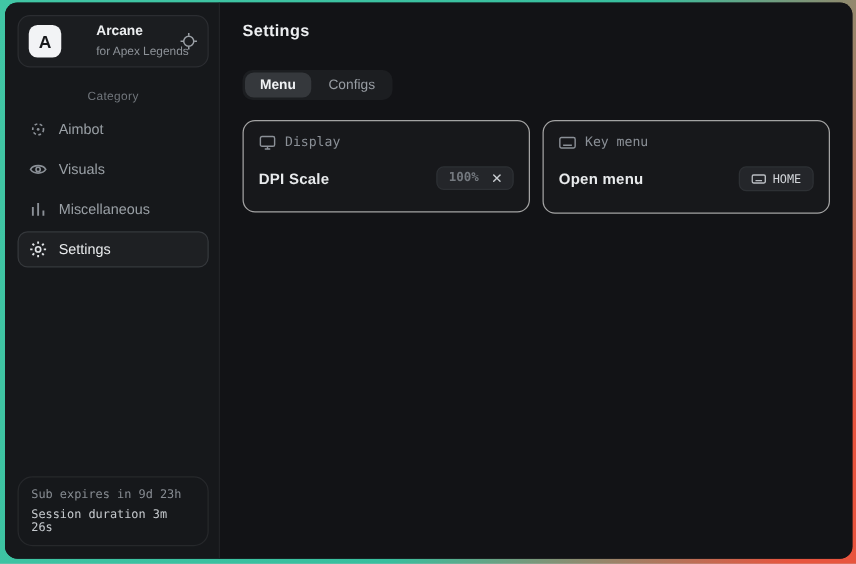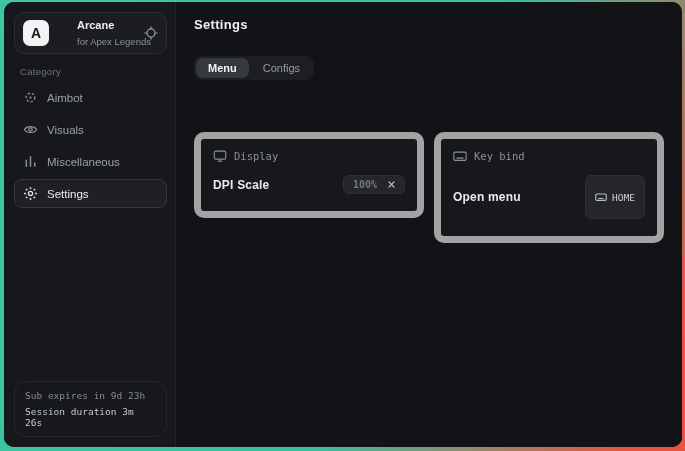--- a/index.html
+++ b/index.html
@@ -25,21 +25,21 @@
   .logo {
     width:26px; height:26px; background:#f2f3f5; border-radius:7px;
     display:flex; align-items:center; justify-content:center;
     color:#17181b; font-weight:bold; font-size:14px; flex:none;
   }
   .brand-text { display:flex; flex-direction:column; gap:5px; min-width:0;margin-left:20px; }
   .brand-name { font-size:11px; font-weight:bold; color:#eceef0; }
   .brand-sub  { font-size:9.5px; color:#8d9298; white-space:nowrap; }
   .brand-icon { margin-left:auto; color:#9ba0a6; display:flex; flex:none; }
   .category {
-    margin:12px 6px 6px; font-size:9.5px; color:#71767c; letter-spacing:.3px;
+    margin:18px 6px 6px; font-size:9.5px; color:#71767c; letter-spacing:.3px;text-align:center;
   }
   .nav { display:flex; flex-direction:column; gap:3px; }
   .nav-item {
     display:flex; align-items:center; gap:9px; padding:6px 8px;
     border-radius:8px; border:1px solid transparent;
     color:#9aa0a6; font-size:11.5px; cursor:pointer;
   }
   .nav-item .ic { display:flex; color:#8b9097; }
   .nav-item.selected {
     color:#e9ebed; background:#1e2023; border-color:#35383c;
@@ -58,23 +58,22 @@
   .tabs {
     margin-top:24px; display:inline-flex; background:#1c1e21;
     border-radius:8px; padding:2px; gap:2px;
   }
   .tab {
     padding:4px 12px; font-size:11px; color:#989da3; border-radius:7px; cursor:pointer;
   }
   .tab.active { background:#35383c; color:#f0f2f4; font-weight:bold; }
   .cards { margin-top:16px; display:flex; gap:10px; align-items:flex-start; }
   .card {
-    flex:1; background:#17181b; border:7px solid #a3a3a3; border-radius:10px;
+    flex:1; background:#17181b; border:1px solid #a3a3a3; border-radius:10px;
     padding:10px 12px 12px;
-    margin-top:36px;
   }
   .card-head {
     display:flex; align-items:center; gap:7px; color:#8b9097;
     font-family:"DejaVu Sans Mono", monospace; font-size:10.5px; margin-bottom:6px;
   }
   .row {
     display:flex; align-items:center; justify-content:space-between;
     padding:6px 0 5px;
   }
   .row-label { font-size:12px; font-weight:600; color:#e8eaec; letter-spacing:.2px; }
@@ -89,21 +88,21 @@
   .dpi-value {
     padding:3px 4px 3px 9px; font-family:"DejaVu Sans Mono", monospace;
     font-size:10px; color:#74797f;
   }
   .dpi-clear {
     padding:3px 8px 3px 6px; color:#c9cdd1; font-size:10px; cursor:pointer;
     display:flex; align-items:center;
   }
   .key-pill {
     display:flex; align-items:center; gap:5px; background:#24262a;
-    border:1px solid #2d3034; border-radius:6px; padding:15px 9px;
+    border:1px solid #2d3034; border-radius:6px; padding:3px 9px;
     color:#d2d5d9; font-family:"DejaVu Sans Mono", monospace; font-size:9.5px;
     cursor:pointer;
   }
   .key-pill .ic { display:flex; color:#b9bdc2; }
   svg { display:block; }
 </style>
 </head>
 <body>
 
 <div class="window">
@@ -233,21 +232,21 @@
         <div class="card-head">
           <span class="ic">
             <svg width="14" height="14" viewBox="0 0 16 16" fill="none" stroke="currentColor" stroke-width="1.3">
               <rect x="1" y="3.5" width="14" height="9.5" rx="1.5"></rect>
               <line x1="4" y1="10.5" x2="12" y2="10.5"></line>
               <line x1="4" y1="6.5" x2="4.01" y2="6.5" stroke-width="1.6"></line>
               <line x1="7" y1="6.5" x2="7.01" y2="6.5" stroke-width="1.6"></line>
               <line x1="10" y1="6.5" x2="10.01" y2="6.5" stroke-width="1.6"></line>
             </svg>
           </span>
-          <span>Key bind</span>
+          <span>Key menu</span>
         </div>
 
         <div class="row">
           <span class="row-label">Open menu</span>
           <span class="key-pill">
             <span class="ic">
               <svg width="12" height="12" viewBox="0 0 16 16" fill="none" stroke="currentColor" stroke-width="1.5">
                 <rect x="1" y="4" width="14" height="8.5" rx="1.5"></rect>
                 <line x1="4.5" y1="10" x2="11.5" y2="10"></line>
               </svg>

